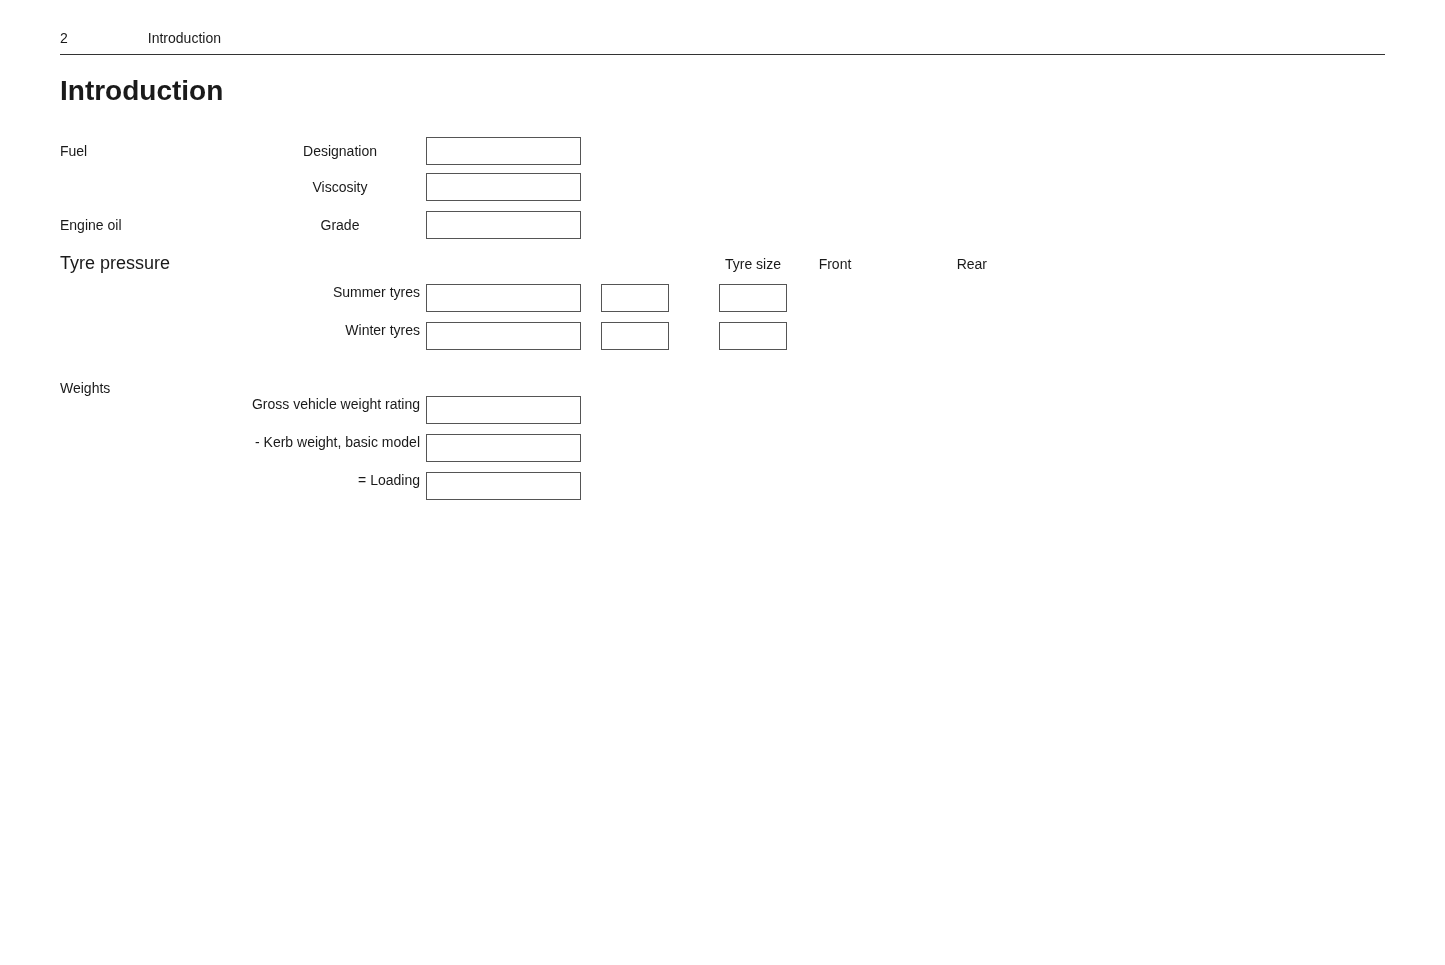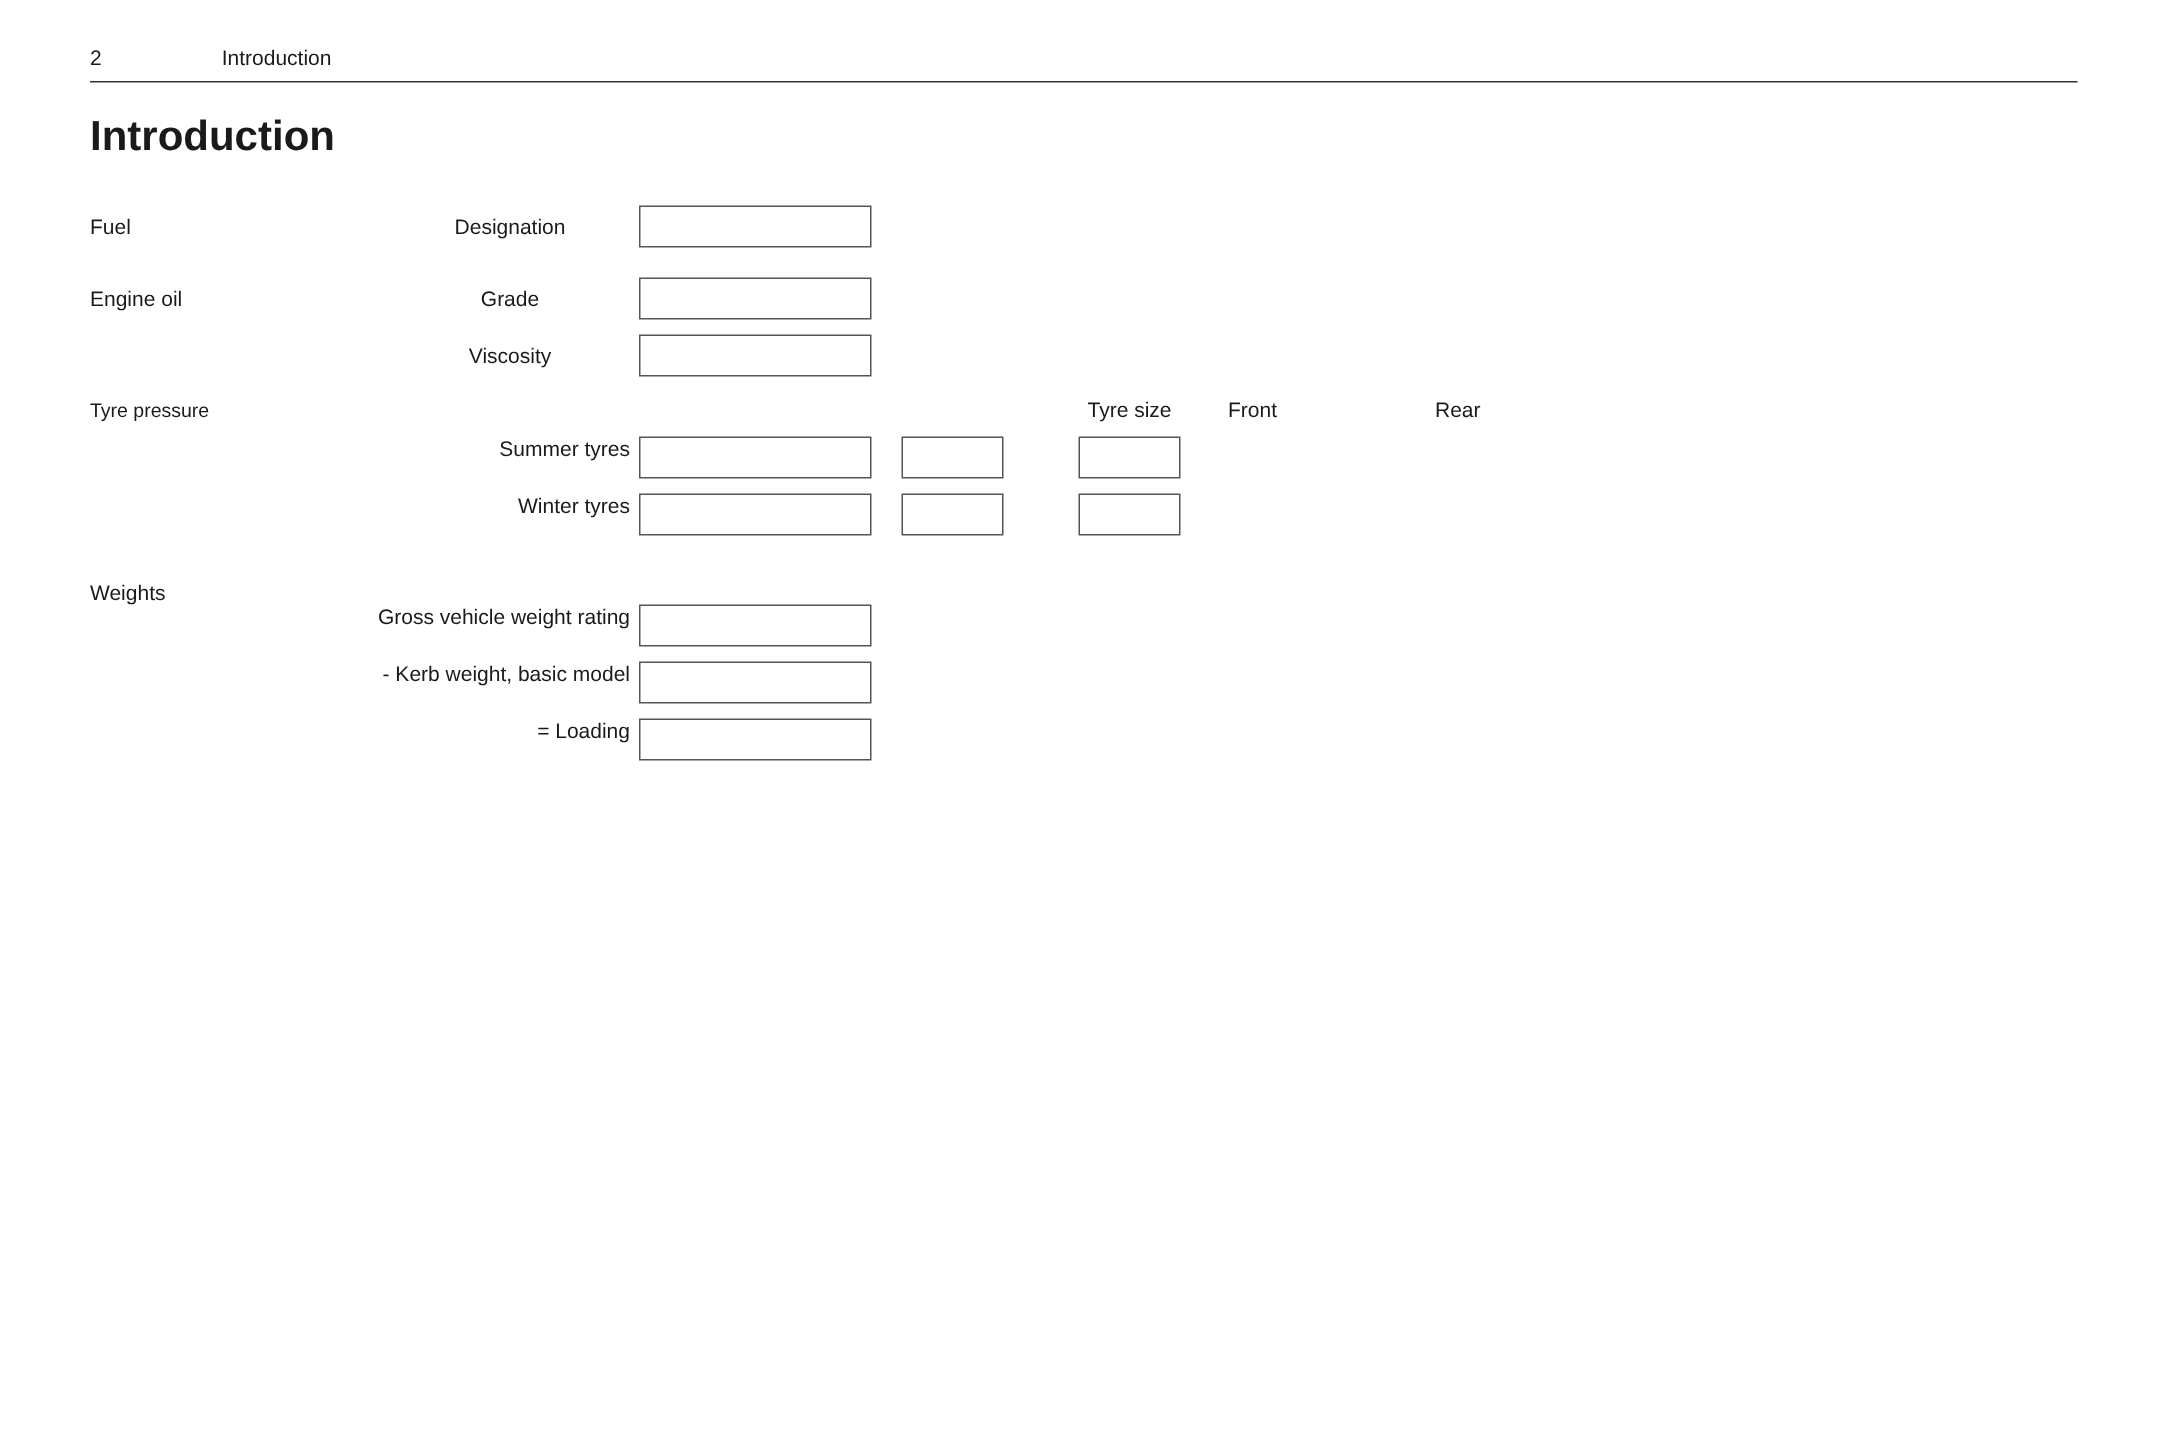--- a/index.html
+++ b/index.html
@@ -69,21 +69,21 @@
       width: 155px;
       height: 28px;
       border: 1px solid #555;
       background: #fff;
       padding: 2px 4px;
     }
 
     .fuel-row {
       display: flex;
       align-items: center;
-      margin-bottom: 20px;
+      margin-bottom: 8px;
     }
 
     .engine-oil-section {
       margin-bottom: 14px;
     }
 
     .sub-row {
       display: flex;
       align-items: center;
       margin-bottom: 10px;
@@ -94,21 +94,21 @@
       margin-bottom: 30px;
     }
 
     .tyre-header-row {
       display: flex;
       align-items: center;
       margin-bottom: 10px;
     }
 
     .tyre-section-label {
-      font-size: 13px;
+      font-size: 18px;
       min-width: 200px;
     }
 
     .tyre-data-row {
       display: flex;
       margin-bottom: 10px;
     }
 
     .tyre-row-label {
       font-size: 14px;
@@ -187,27 +187,27 @@
   <div class="content-area">
 
     <div class="fuel-row">
       <span class="section-label">Fuel</span>
       <span class="field-label">Designation</span>
       <input class="field-input" type="text" style="">
     </div>
 
     <div class="engine-oil-section">
       <div class="sub-row">
+        <span class="section-label"></span>
+        <span class="field-label">Viscosity</span>
+        <input class="field-input" type="text" style="">
+      </div>
+      <div class="sub-row">
         <span class="section-label">Engine oil</span>
         <span class="field-label">Grade</span>
-        <input class="field-input" type="text" style="">
-      </div>
-      <div class="sub-row">
-        <span class="section-label"></span>
-        <span class="field-label">Viscosity</span>
         <input class="field-input" type="text" style="">
       </div>
     </div>
 
     <div class="tyre-section">
 
       <div class="tyre-header-row">
         <span class="tyre-section-label">Tyre pressure</span>
         <span style="margin-left:200px; min-width:160px; text-align:right; font-size:14px; margin-right:6px;"></span>
         <span style="width:155px; text-align:right; font-size:14px;">Tyre size</span>

